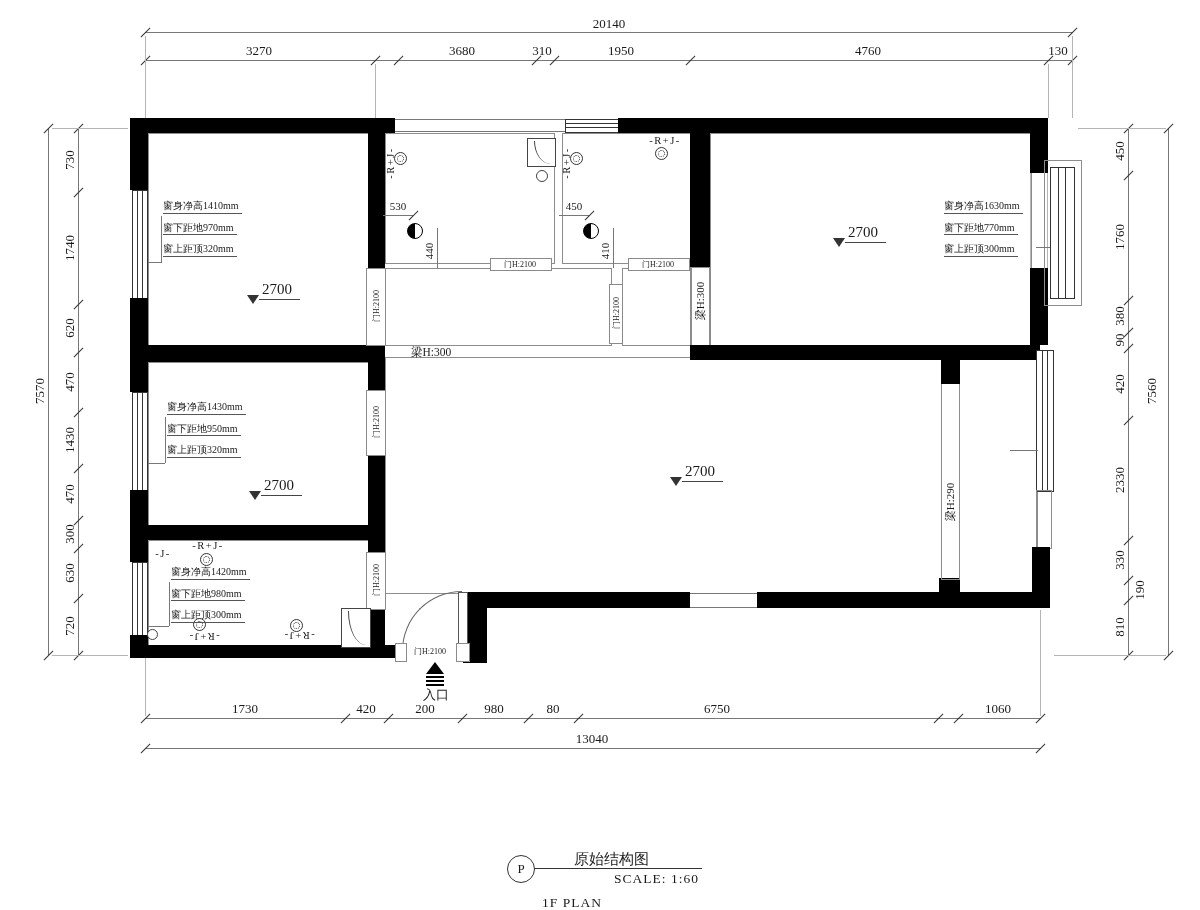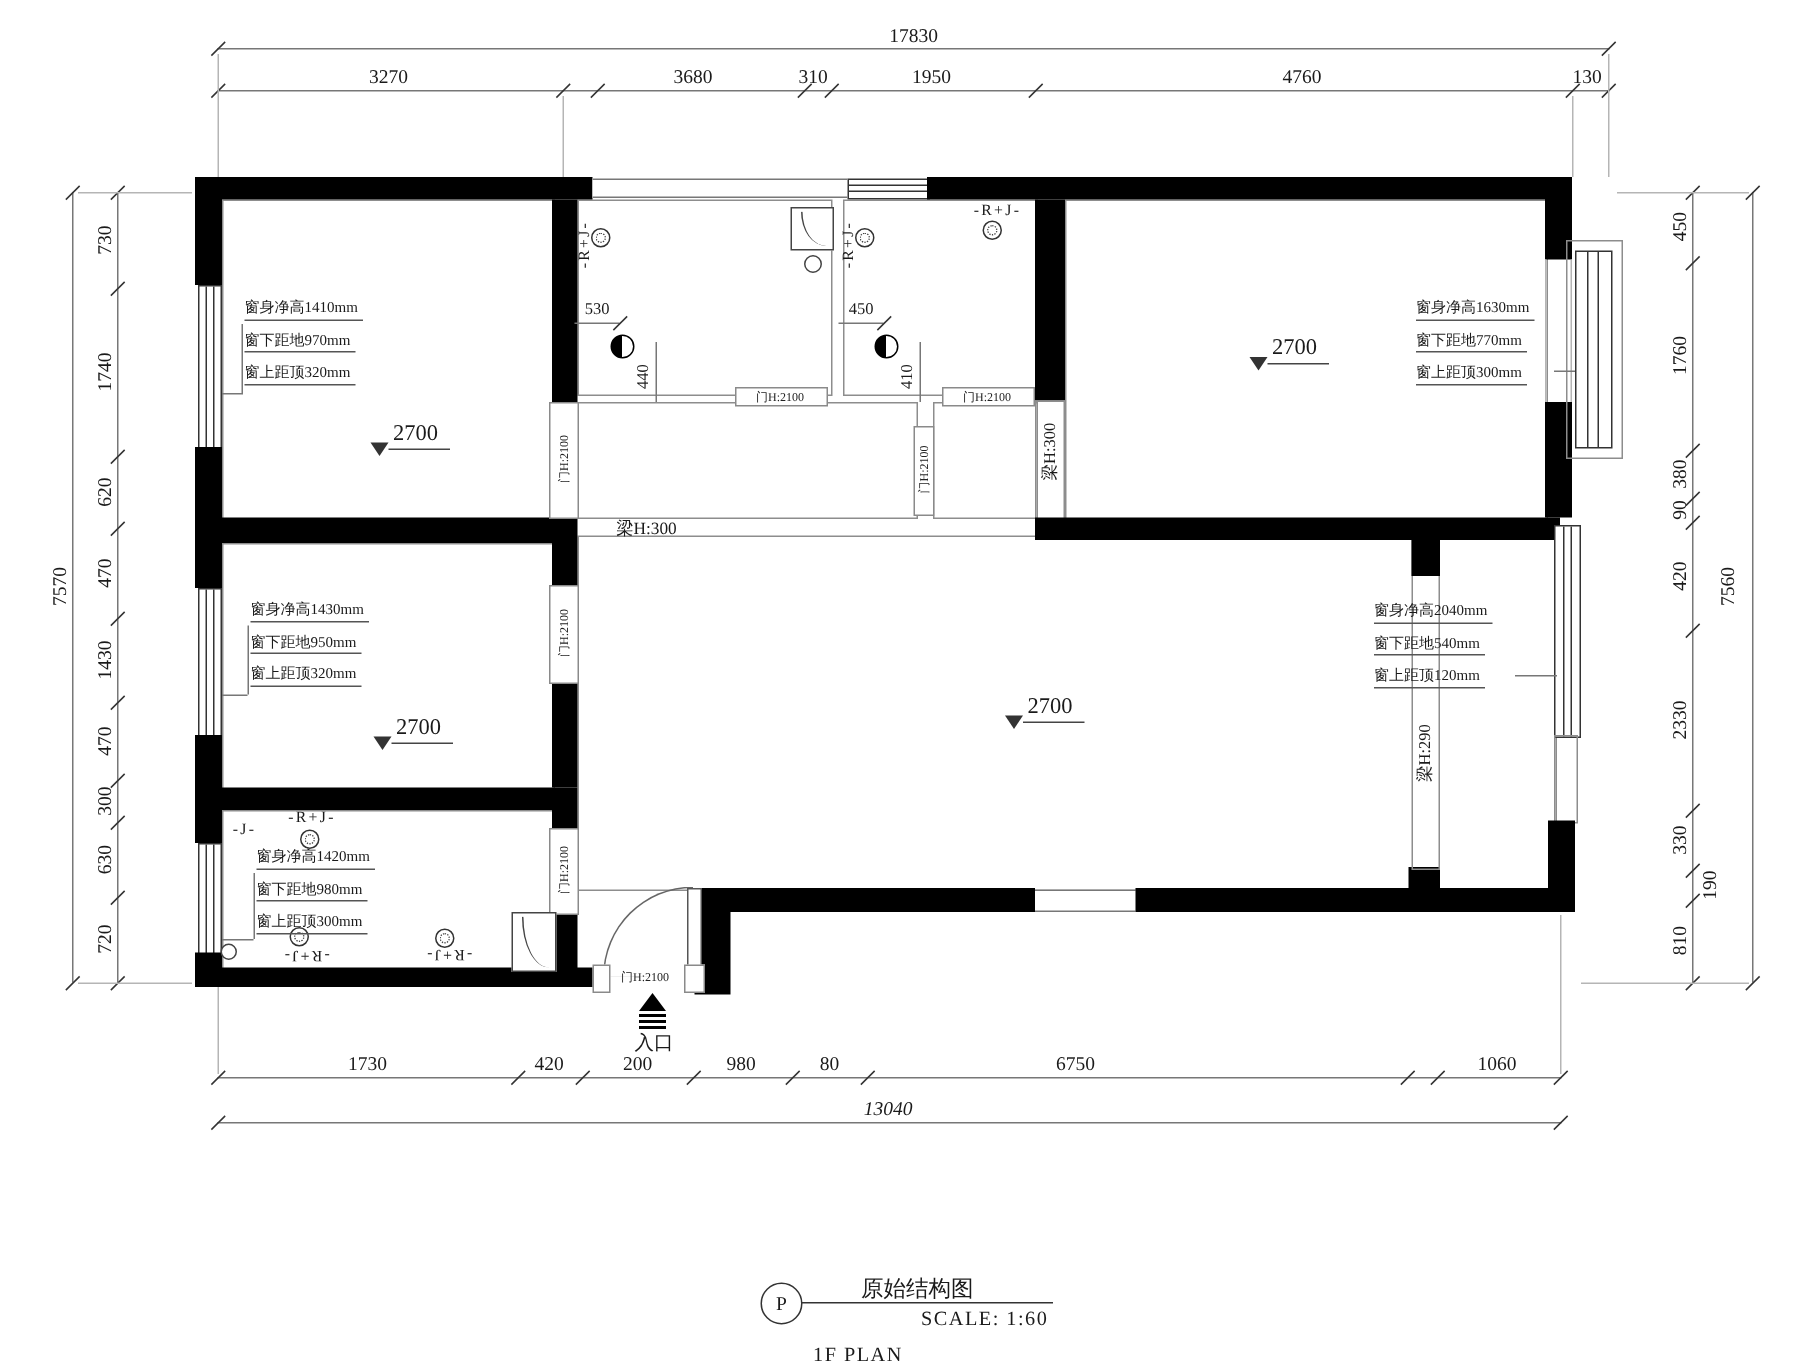--- a/index.html
+++ b/index.html
@@ -63,21 +63,21 @@
   <div class="tk" style="left:139px;top:32px;"></div>
   <div class="tk" style="left:1066px;top:32px;"></div>
   <div class="tk" style="left:139px;top:60px;"></div>
   <div class="tk" style="left:369px;top:60px;"></div>
   <div class="tk" style="left:392px;top:60px;"></div>
   <div class="tk" style="left:530px;top:60px;"></div>
   <div class="tk" style="left:548px;top:60px;"></div>
   <div class="tk" style="left:684px;top:60px;"></div>
   <div class="tk" style="left:1042px;top:60px;"></div>
   <div class="tk" style="left:1066px;top:60px;"></div>
-  <div class="dt" style="left:609px;top:16px;">17830</div>
+  <div class="dt" style="left:609px;top:16px;">20140</div>
   <div class="dt" style="left:259px;top:43px;">3270</div>
   <div class="dt" style="left:462px;top:43px;">3680</div>
   <div class="dt" style="left:542px;top:43px;">310</div>
   <div class="dt" style="left:621px;top:43px;">1950</div>
   <div class="dt" style="left:868px;top:43px;">4760</div>
   <div class="dt" style="left:1058px;top:43px;">130</div>
 
   <div class="ln" style="left:145px;top:718px;width:896px;height:1px;"></div>
   <div class="ln" style="left:145px;top:748px;width:896px;height:1px;"></div>
   <div class="tk" style="left:139px;top:718px;"></div>
@@ -91,21 +91,21 @@
   <div class="tk" style="left:1034px;top:718px;"></div>
   <div class="tk" style="left:139px;top:748px;"></div>
   <div class="tk" style="left:1034px;top:748px;"></div>
   <div class="dt" style="left:245px;top:701px;">1730</div>
   <div class="dt" style="left:366px;top:701px;">420</div>
   <div class="dt" style="left:425px;top:701px;">200</div>
   <div class="dt" style="left:494px;top:701px;">980</div>
   <div class="dt" style="left:553px;top:701px;">80</div>
   <div class="dt" style="left:717px;top:701px;">6750</div>
   <div class="dt" style="left:998px;top:701px;">1060</div>
-  <div class="dt" style="left:592px;top:731px;font-style:italic;">13040</div>
+  <div class="dt" style="left:592px;top:731px;">13040</div>
 
   <div class="ln" style="left:48px;top:128px;width:1px;height:527px;"></div>
   <div class="ln" style="left:78px;top:128px;width:1px;height:527px;"></div>
   <div class="tk" style="left:42px;top:128px;"></div>
   <div class="tk" style="left:42px;top:655px;"></div>
   <div class="tk" style="left:72px;top:128px;"></div>
   <div class="tk" style="left:72px;top:192px;"></div>
   <div class="tk" style="left:72px;top:304px;"></div>
   <div class="tk" style="left:72px;top:352px;"></div>
   <div class="tk" style="left:72px;top:412px;"></div>
@@ -311,25 +311,20 @@
   <div class="ln" style="left:1036px;top:247px;width:14px;height:1px;"></div>
 
   <div class="spec" style="left:167px;top:401px;">
     <span>窗身净高1430mm</span>
     <span>窗下距地950mm</span>
     <span>窗上距顶320mm</span>
   </div>
   <div class="ln" style="left:165px;top:417px;width:1px;height:46px;"></div>
   <div class="ln" style="left:148px;top:463px;width:17px;height:1px;"></div>
 
-  <div class="spec" style="left:916px;top:402px;">
-    <span>窗身净高2040mm</span>
-    <span>窗下距地540mm</span>
-    <span>窗上距顶120mm</span>
-  </div>
   <div class="ln" style="left:1010px;top:450px;width:28px;height:1px;"></div>
 
   <div class="spec" style="left:171px;top:566px;">
     <span>窗身净高1420mm</span>
     <span>窗下距地980mm</span>
     <span>窗上距顶300mm</span>
   </div>
   <div class="ln" style="left:169px;top:582px;width:1px;height:44px;"></div>
   <div class="ln" style="left:148px;top:626px;width:21px;height:1px;"></div>
 

